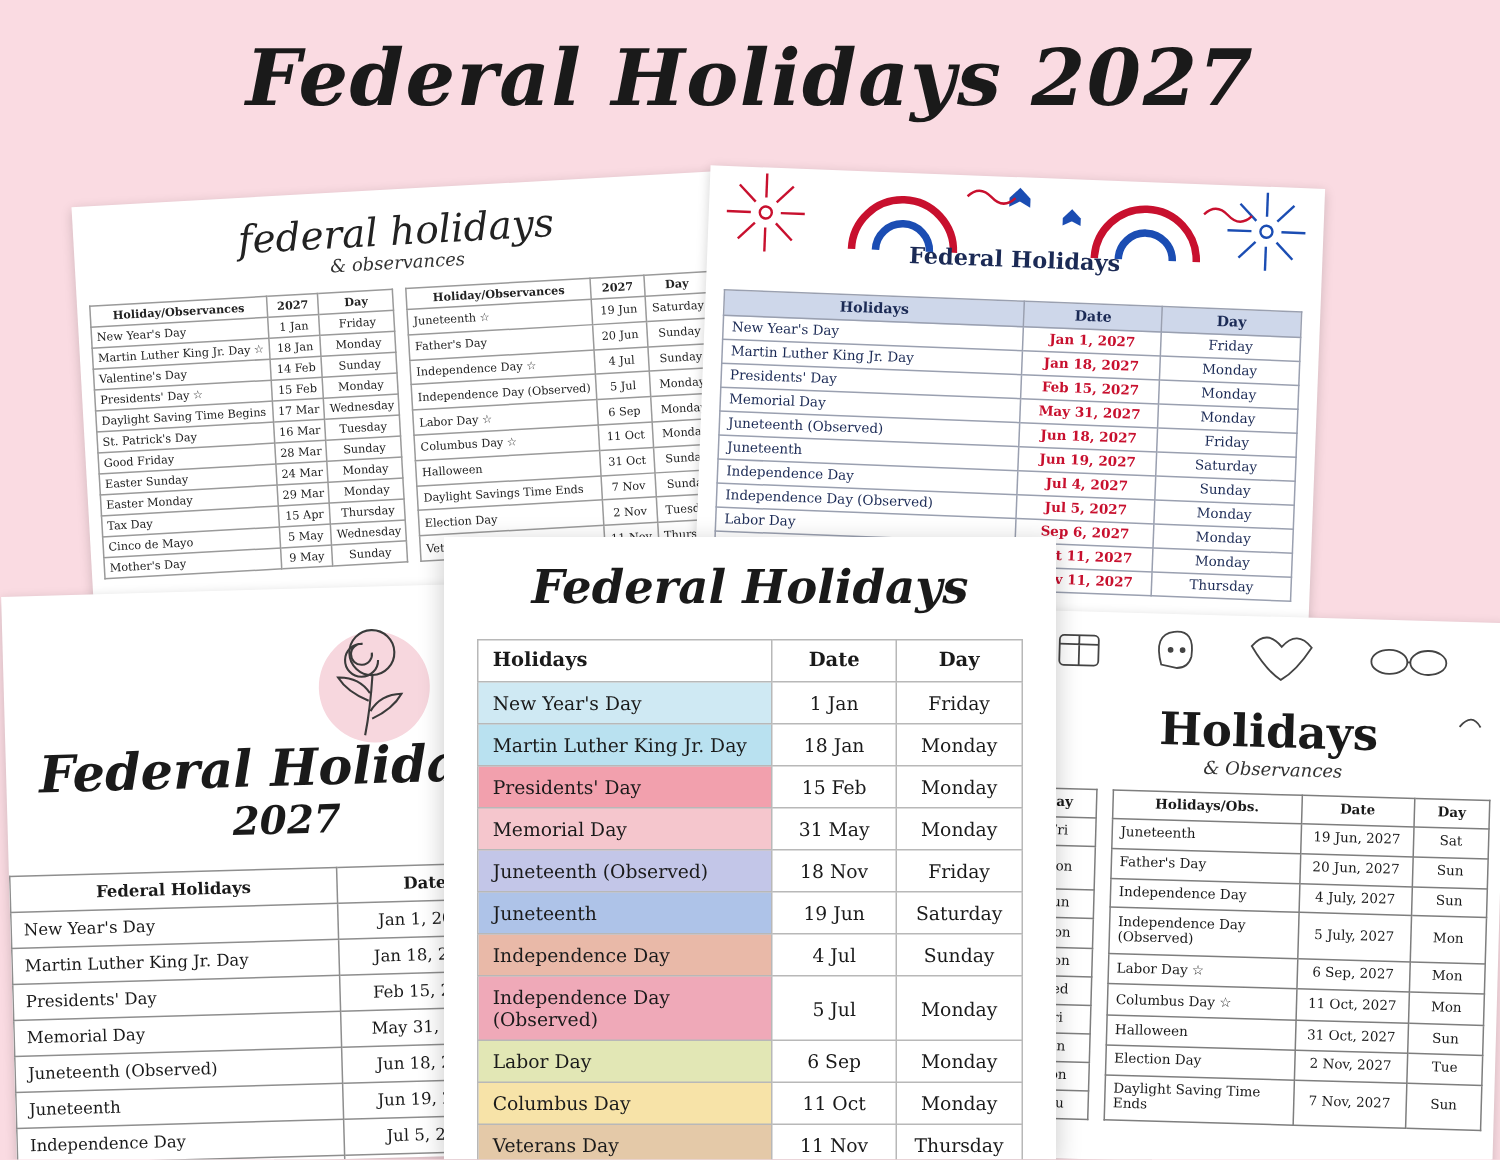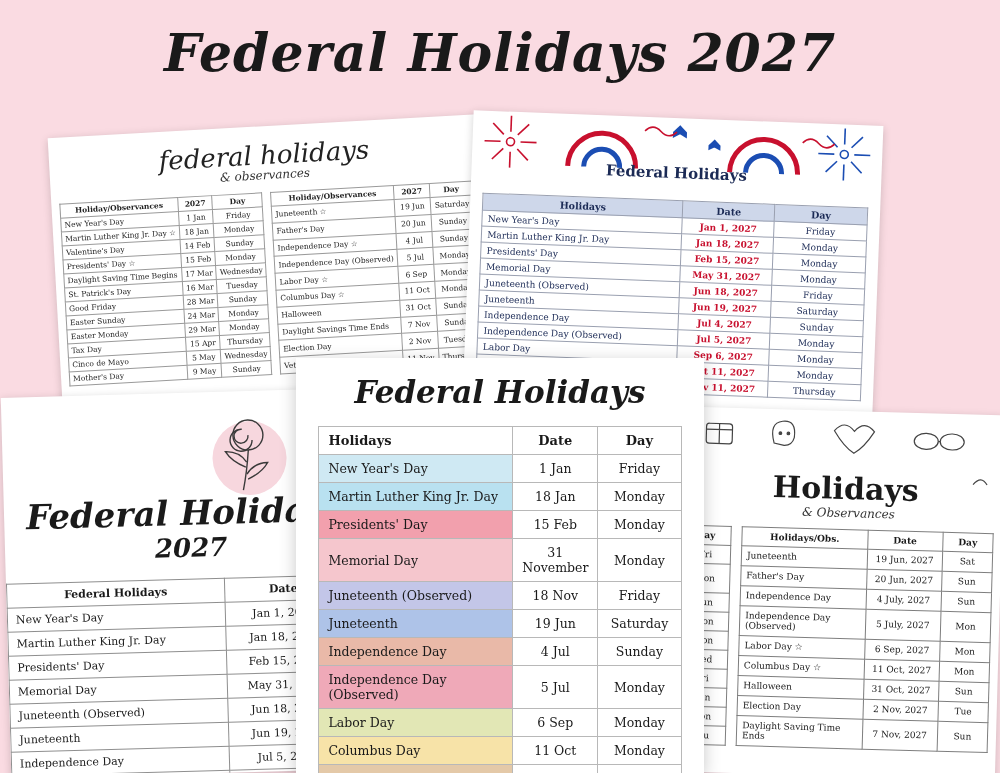--- a/index.html
+++ b/index.html
@@ -643,21 +643,21 @@
           <td class="date">18 Jan</td>
           <td class="day">Monday</td>
         </tr>
         <tr>
           <td class="name" style="background: rgb(242, 160, 173);">Presidents' Day</td>
           <td class="date">15 Feb</td>
           <td class="day">Monday</td>
         </tr>
         <tr>
           <td class="name" style="background: rgb(245, 198, 205);">Memorial Day</td>
-          <td class="date">31 November</td>
+          <td class="date">31 May</td>
           <td class="day">Monday</td>
         </tr>
         <tr>
           <td class="name" style="background: rgb(195, 198, 232);">Juneteenth (Observed)</td>
           <td class="date">18 Nov</td>
           <td class="day">Friday</td>
         </tr>
         <tr>
           <td class="name" style="background: rgb(174, 195, 232);">Juneteenth</td>
           <td class="date">19 Jun</td>

